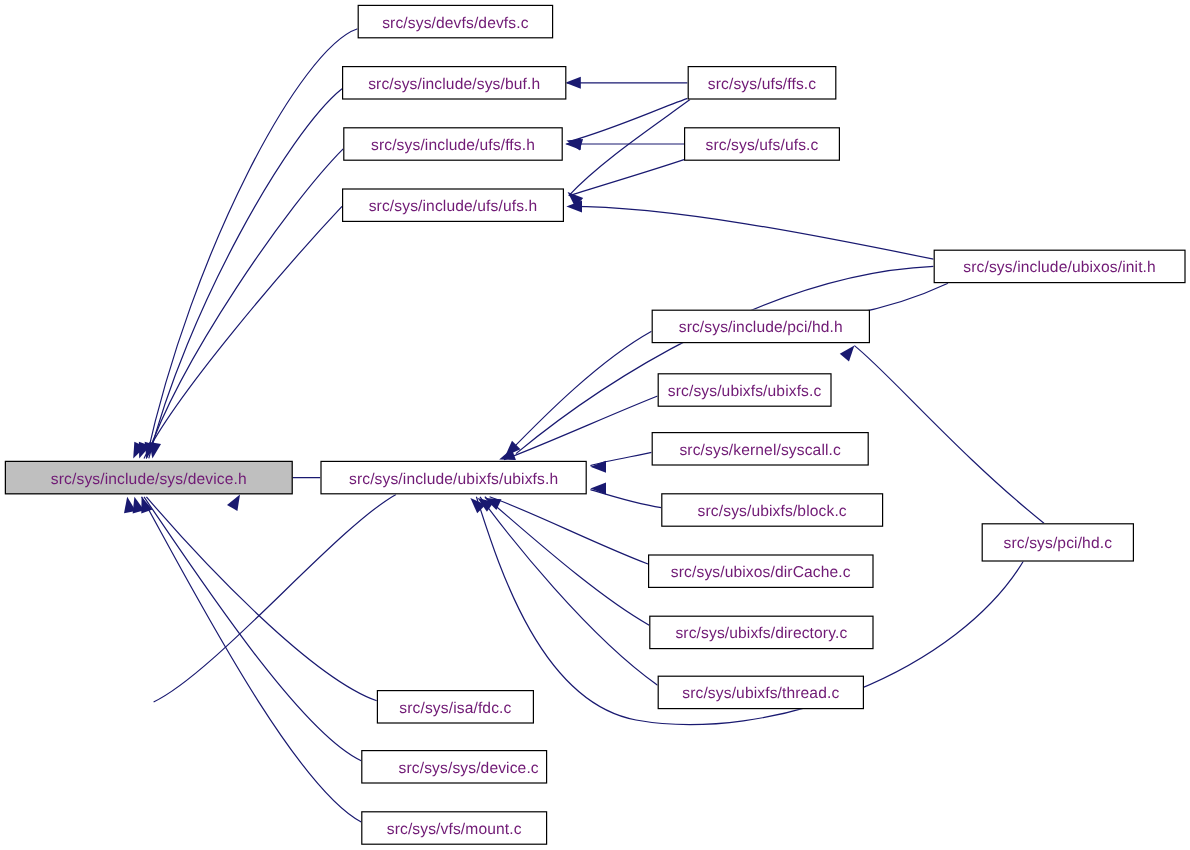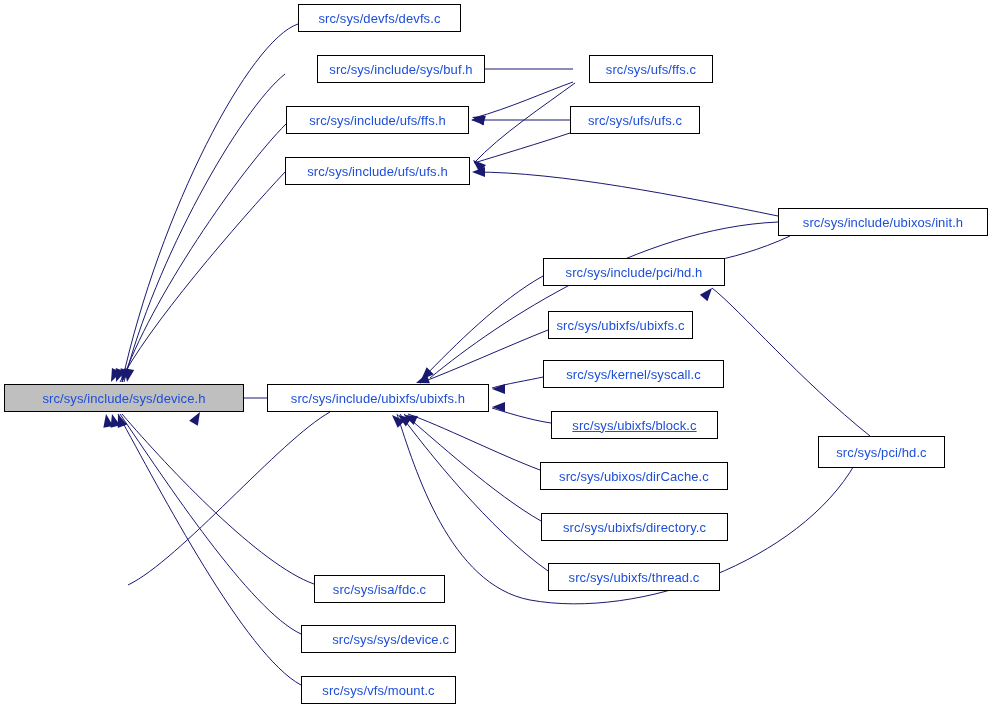--- a/index.html
+++ b/index.html
@@ -21,21 +21,21 @@
     left: 0;
     top: 0;
     width: 992px;
     height: 708px;
   }
   .graph-node {
     position: absolute;
     box-sizing: border-box;
     border: 1px solid #000000;
     background: #ffffff;
-    color: #1d4ed8;
+    color: #701a75;
     font-size: 13px;
     line-height: 1;
     display: flex;
     align-items: center;
     justify-content: center;
     white-space: nowrap;
     letter-spacing: 0.1px;
   }
   .graph-node.is-root {
     background: #bfbfbf;
@@ -103,30 +103,30 @@
         <polygon points="0,0 -13,-5 -13,5" fill="#191970" transform="translate(118,414) rotate(250)"></polygon>
         <polygon points="0,0 -13,-5 -13,5" fill="#191970" transform="translate(112,414) rotate(255)"></polygon>
         <polygon points="0,0 -13,-5 -13,5" fill="#191970" transform="translate(106,414) rotate(260)"></polygon>
         <polygon points="0,0 -13,-5 -13,5" fill="#191970" transform="translate(200,412) rotate(300)"></polygon>
       </g>
   </svg>
   <div id="nodes-layer">
       <div class="graph-node" style="left: 298px; top: 4px; width: 163px; height: 28px;">
         <span class="node-label">src/sys/devfs/devfs.c</span>
       </div>
-      <div class="graph-node" style="left: 285px; top: 55px; width: 168px; height: 28px; margin-left: 32px;">
+      <div class="graph-node" style="left: 285px; top: 55px; width: 187px; height: 28px;">
         <span class="node-label">src/sys/include/sys/buf.h</span>
       </div>
       <div class="graph-node" style="left: 286px; top: 106px; width: 183px; height: 28px;">
         <span class="node-label">src/sys/include/ufs/ffs.h</span>
       </div>
       <div class="graph-node" style="left: 285px; top: 157px; width: 185px; height: 28px;">
         <span class="node-label">src/sys/include/ufs/ufs.h</span>
       </div>
-      <div class="graph-node" style="left: 573px; top: 55px; width: 124px; height: 28px; margin-left: 16px;">
+      <div class="graph-node" style="left: 573px; top: 55px; width: 124px; height: 28px;">
         <span class="node-label">src/sys/ufs/ffs.c</span>
       </div>
       <div class="graph-node" style="left: 570px; top: 106px; width: 130px; height: 28px;">
         <span class="node-label">src/sys/ufs/ufs.c</span>
       </div>
       <div class="graph-node" style="left: 778px; top: 208px; width: 210px; height: 28px;">
         <span class="node-label">src/sys/include/ubixos/init.h</span>
       </div>
       <div class="graph-node" style="left: 543px; top: 258px; width: 182px; height: 28px;">
         <span class="node-label">src/sys/include/pci/hd.h</span>
@@ -136,21 +136,21 @@
       </div>
       <div class="graph-node" style="left: 543px; top: 360px; width: 181px; height: 28px;">
         <span class="node-label">src/sys/kernel/syscall.c</span>
       </div>
       <div class="graph-node is-root" style="left: 4px; top: 384px; width: 240px; height: 28px;">
         <span class="node-label">src/sys/include/sys/device.h</span>
       </div>
       <div class="graph-node" style="left: 267px; top: 384px; width: 222px; height: 28px;">
         <span class="node-label">src/sys/include/ubixfs/ubixfs.h</span>
       </div>
-      <div class="graph-node" style="left: 551px; top: 411px; width: 167px; height: 28px; text-decoration: underline;">
+      <div class="graph-node" style="left: 551px; top: 411px; width: 185px; height: 28px;">
         <span class="node-label">src/sys/ubixfs/block.c</span>
       </div>
       <div class="graph-node" style="left: 818px; top: 436px; width: 127px; height: 32px;">
         <span class="node-label">src/sys/pci/hd.c</span>
       </div>
       <div class="graph-node" style="left: 540px; top: 462px; width: 188px; height: 28px;">
         <span class="node-label">src/sys/ubixos/dirCache.c</span>
       </div>
       <div class="graph-node" style="left: 541px; top: 513px; width: 187px; height: 28px;">
         <span class="node-label">src/sys/ubixfs/directory.c</span>

